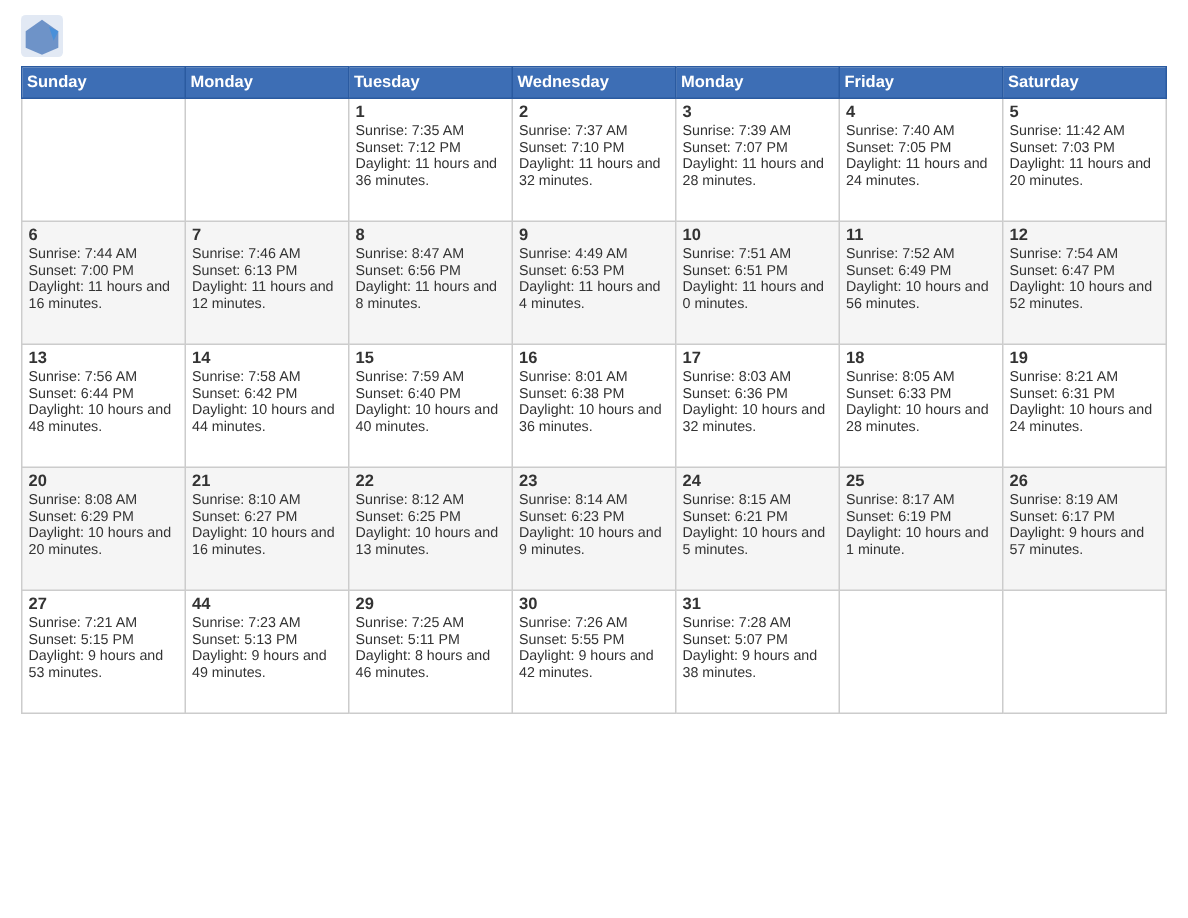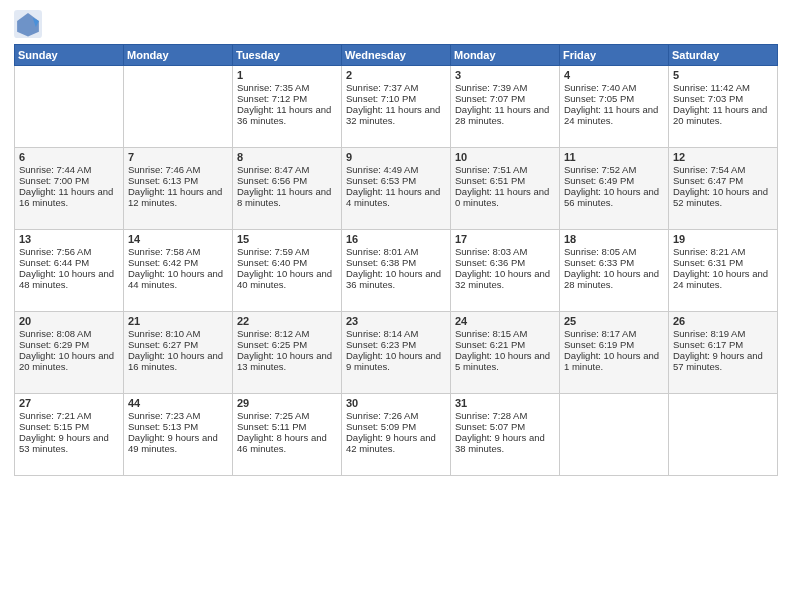--- a/index.html
+++ b/index.html
@@ -313,21 +313,21 @@
           </td>
           <td>
             <span class="day-num">29</span>
             <div>Sunrise: 7:25 AM</div>
             <div>Sunset: 5:11 PM</div>
             <div>Daylight: 8 hours and 46 minutes.</div>
           </td>
           <td>
             <span class="day-num">30</span>
             <div>Sunrise: 7:26 AM</div>
-            <div>Sunset: 5:09 PM</div>
+            <div>Sunset: 5:55 PM</div>
             <div>Daylight: 9 hours and 42 minutes.</div>
           </td>
           <td>
             <span class="day-num">31</span>
             <div>Sunrise: 7:28 AM</div>
             <div>Sunset: 5:07 PM</div>
             <div>Daylight: 9 hours and 38 minutes.</div>
           </td>
           <td class="empty"></td>
           <td class="empty"></td>

